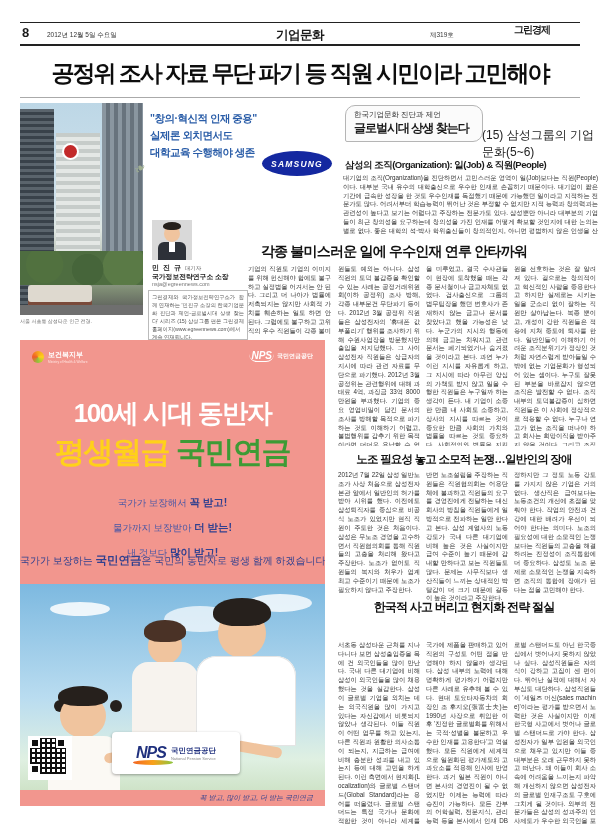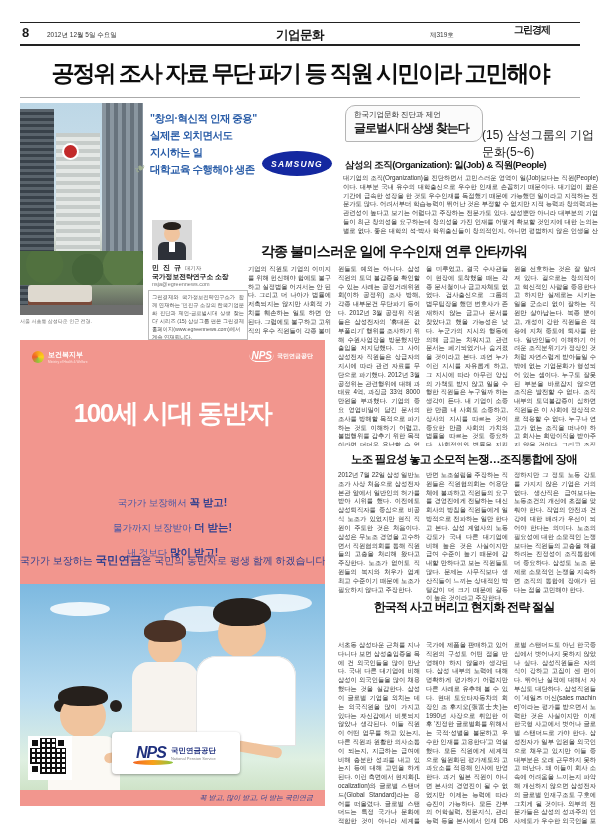--- a/index.html
+++ b/index.html
@@ -58,21 +58,20 @@
          background-image:repeating-linear-gradient(90deg,#8a96a0 0 4px,#68737d 4px 8px);"></div>
     <div class="bld" style="left:0;top:148px;width:123px;height:34px;background:radial-gradient(circle at 20% 40%, #51713f 18%, transparent 19%),radial-gradient(circle at 55% 55%, #46653a 22%, transparent 23%),radial-gradient(circle at 85% 45%, #5a7a46 20%, transparent 21%),#4e6d40;"></div>
     <div class="bld" style="left:8px;top:182px;width:64px;height:22px;background:#ded9cf;border-radius:3px;box-shadow:inset 0 -5px 0 #7a4a3a;"></div>
     <div class="bld" style="left:0;top:202px;width:123px;height:10px;background:#6f6f6f;"></div>
   </div>
   <div class="abs" style="left:20px;top:318px;width:123px;font-size:5px;color:#666;">서울 서초동 삼성타운 인근 전경.</div>
 
   <div class="abs" style="left:150px;top:110px;width:165px;color:#2a5da8;font-weight:bold;font-size:10.5px;line-height:17px;letter-spacing:-0.5px;">
     <div>"창의·혁신적 인재 중용"</div>
     <div>실제론 외치면서도</div>
-    <div>지시하는 일</div>
     <div>대학교육 수행해야 생존</div>
   </div>
   <div class="abs" style="left:134px;top:160px;font-size:14px;color:#9fae92;transform:rotate(-35deg);">❧</div>
 
   <div class="abs samsung" style="left:262px;top:151px;width:70px;height:25px;">
     <span>SAMSUNG</span>
   </div>
 
   <div class="abs bubble" style="left:345px;top:105px;width:120px;">
     <div style="font-size:7.5px;color:#333;">한국기업문화 진단과 제언</div>
@@ -96,21 +95,21 @@
   <div class="abs" style="left:152px;top:272px;font-size:6.8px;font-weight:bold;">국가정보전략연구소 소장</div>
   <div class="abs" style="left:152px;top:281px;font-size:5.5px;color:#777;">nsja@egreennews.com</div>
   <div class="abs" style="left:148px;top:290px;width:92px;height:42px;border:0.5px solid #bbb;padding:3px;font-size:5.3px;line-height:1.5;color:#555;text-align:justify;word-break:break-all;overflow:hidden;">그린경제와 국가정보전략연구소가 함께 연재하는 '민진규 소장의 한국기업문화 진단과 제언-글로벌시대 상생 찾는다' 시리즈 (15) 삼성그룹 편은 그린경제 홈페이지(www.egreennews.com)에서 계속 연재됩니다.</div>
 
   <div class="abs col-head" style="left:190px;top:243px;width:408px;font-size:14px;">각종 불미스러운 일에 우수인재 연루 안타까워</div>
   <div class="abs body-text" style="left:248px;top:265px;width:83px;height:70px;">기업의 직원도 기업의 이미지를 위해 헌신해야 함에도 불구하고 실정법을 어겨서는 안 된다. 그리고 더 나아가 법률에 저촉되지는 않지만 사회적 가치를 훼손하는 일도 하면 안 된다. 그럼에도 불구하고 고위직의 우수 직원들이 각종 불미스러운 일에 연루되고 있어 안타깝다. 삼성직</div>
   <div class="abs body-text" style="left:338px;top:265px;width:82px;height:181px;">원들도 예외는 아니다. 삼성 직원의 도덕 불감증을 확인할 수 있는 사례는 공정거래위원회(이하 공정위) 조사 방해, 각종 내부문건 무단파기 등이다. 2012년 3월 공정위 직원들은 삼성전자의 '휴대폰 값 부풀리기' 행위를 조사하기 위해 수원사업장을 방문했지만 출입을 저지당했다. 그 사이 삼성전자 직원들은 상급자의 지시에 따라 관련 자료를 무단으로 파기했다. 2012년 3월 공정위는 관련행위에 대해 과태료 4억, 과징금 33억 8000만원을 부과했다. 기업의 중요 영업비밀이 담긴 문서의 조사를 방해할 목적으로 파기하는 것도 이해하기 어렵고, 불법행위를 감추기 위한 목적이라면 더더욱 용납할 수 없다. 상급자의 지시라고 해도 직원들이 반발심 없이 지시를 이행했다는 것도 정상적인 판단을 하고 있다고 보기 어렵다.</div>
   <div class="abs body-text" style="left:426px;top:265px;width:82px;height:181px;">을 미루었고, 결국 수사관들이 현장에 도착했을 때는 각종 문서철이나 금고자체도 없었다. 검사출신으로 그룹의 법무팀장을 했던 변호사가 존재하지 않는 금고나 문서를 찾았다고 했을 가능성은 낮다. 누군가의 지시와 행동에 의해 금고는 치워지고 관련 문서는 폐기되었거나 숨겨졌을 것이라고 본다. 과연 누가 이런 지시를 자유롭게 하고, 그 지시에 따라 아무런 양심의 가책도 받지 않고 일을 수행한 직원들은 누구일까 하는 생각이 든다. 내 기업이 소중한 만큼 내 사회도 소중하고, 상사의 지시를 따르는 것이 중요한 만큼 사회의 가치와 법률을 따르는 것도 중요하다. 사회정의와 법률을 지킬 의지가 없다면 건전한 시민이라 보기 어렵다. 지시한 직원도, 명령을 따른 직원도 대학교육 이상을 받고 어려운 공채시험에 합격한 직원들의 행동이라고 믿겨지지 않는다. 대기업이 자신의 조직문화를 판단 없이 받아들일 수 있는 직</div>
   <div class="abs body-text" style="left:514px;top:265px;width:82px;height:181px;">원을 선호하는 것은 잘 알려져 있다. 겉으로는 창의적이고 혁신적인 사람을 중용한다고 하지만 실제로는 시키는 일을 군소리 없이 잘하는 직원만 살아남는다. 복종 뿐이고, 개성이 강한 직원들은 적응에 지쳐 중도에 퇴사를 한다. 일반인들이 이해하기 어려운 조직분위기가 정상인 것처럼 자연스럽게 받아들일 수밖에 없는 기업문화가 형성되어 있는 셈이다. 누구도 잘못된 부분을 바로잡지 않으면 조직은 발전할 수 없다. 조직 내부의 도덕불감증이 심하면 직원들은 이 사회에 정상적으로 적응할 수 없다. 누구나 연고가 없는 조직을 떠나야 하고 회사는 희망이직을 받아주지 않을 것이다. 그리고 조직을 떠나면 자연스럽게 정상적인 인간이 될 것이라고 생각하는 것도 착각이다. 습관이나 태도는 수십 년간 몸에 배어 있으면 쉽게 고쳐지지 않기 때문이다. 조직에 속한 직원들이 깊이 고민해야 할 사안이다.</div>
 
-  <div class="abs col-head" style="left:330px;top:452px;width:268px;font-size:11.5px;">노조 필요성 놓고 소모적 논쟁…조직통합에 장애</div>
+  <div class="abs col-head" style="left:330px;top:452px;width:268px;font-size:11.5px;">노조 필요성 놓고 소모적 논쟁…일반인의 장애</div>
   <div class="abs body-text" style="left:338px;top:471px;width:82px;height:158px;">2012년 7월 22일 삼성 일반노조가 사상 처음으로 삼성전자 본관 앞에서 일반인의 허가를 받아 시위를 했다. 이전에도 삼성퇴직자를 중심으로 비공식 노조가 있었지만 현직 직원이 주도한 것은 처음이다. 삼성은 무노조 경영을 고수하면서 직원협의회를 통해 직원들의 고충을 처리해 왔다고 주장한다. 노조가 없어도 직원들의 복지와 처우가 업계 최고 수준이기 때문에 노조가 필요하지 않다고 주장한다.</div>
   <div class="abs body-text" style="left:426px;top:471px;width:82px;height:158px;">반면 노조설립을 주장하는 직원들은 직원협의회는 어용단체에 불과하고 직원들의 요구를 경영진에게 전달하는 대신 회사의 방침을 직원들에게 일방적으로 전파하는 일만 한다고 본다. 삼성 계열사의 노동 강도가 국내 다른 대기업에 비해 높은 것은 사실이지만 급여 수준이 높기 때문에 감내할 만하다고 보는 직원들도 많다. 문제는 사무직보다 생산직들이 느끼는 상대적인 박탈감이 더 크기 때문에 갈등이 높은 것이라고 주장한다.</div>
   <div class="abs body-text" style="left:514px;top:471px;width:82px;height:158px;">정하지만 그 정도 노동 강도를 가지지 않은 기업은 거의 없다. 생산직은 급여보다는 노동조건의 개선에 초점을 맞춰야 한다. 작업의 안전과 건강에 대한 배려가 우선이 되어야 한다는 의미다. 노조의 필요성에 대한 소모적인 논쟁보다는 직원들의 고충을 해결하려는 진정성이 조직통합에 더 중요하다. 삼성도 노조 문제로 소모적인 논쟁을 지속하면 조직의 통합에 장애가 된다는 점을 고민해야 한다.</div>
 
   <div class="abs col-head" style="left:330px;top:599px;width:268px;font-size:12px;">한국적 사고 버리고 현지화 전략 절실</div>
   <div class="abs body-text" style="left:338px;top:641px;width:82px;height:185px;">서초동 삼성타운 근처를 지나다니다 보면 삼성출입증을 목에 건 외국인들을 많이 만난다. 국내 다른 대기업에 비해 삼성이 외국인들을 많이 채용했다는 것을 실감한다. 삼성이 글로벌 기업을 외치는 데는 외국직원을 많이 가지고 있다는 자신감에서 비롯되지 않았나 생각된다. 이들 직원이 어떤 업무를 하고 있는지, 다른 직원과 원활한 의사소통이 되는지, 지급하는 급여에 비해 충분한 성과를 내고 있는지 등에 대해 고민을 하게 된다. 이런 측면에서 현지화(Localization)와 글로벌 스탠더드(Global Standard)라는 용어를 떠올렸다. 글로벌 스탠더드는 특정 국가나 문화에 적합한 것이 아니라 세계를 관통하는 공통된 감성과 문화를 포함하는 것을 말한다. 삼성이 다양한 국가에서 생산공장을 가지고 있고, 이 많은 숫자의</div>
   <div class="abs body-text" style="left:426px;top:641px;width:82px;height:185px;">국가에 제품을 판매하고 있어 직원의 구성도 어떤 점을 반영해야 하지 않을까 생각된다. 삼성 내부의 노력에 대해 명확하게 평가하기 어렵지만 다른 사례로 유추해 볼 수 있다. 현대 도요타자동차의 회장인 조 후지오(張富士夫)는 1990년 사장으로 취임한 이후 '진정한 글로벌화를 위해서는 국적·성별을 불문하고 우수한 인재를 고용한다'고 역설했다. 모든 직원에게 세계적으로 일원화된 평가제도와 고과요소를 적용해 인사에 반영한다. 과거 일본 직원이 아니면 본사의 경영진이 될 수 없었지만 이제는 능력에 따라 승진이 가능하다. 모든 간부의 어학실력, 전문지식, 관리능력 등을 본사에서 인재 DB를 만들어 관리하고 있다. 삼성의 이건희 회장이 주장하는 글로벌화도 조 후지오 회장과 별로 다르지 않을 것이라고 본다. 그런데 삼성의 주요 직위 구성을 보면 아직도 현지화도, 글</div>
   <div class="abs body-text" style="left:514px;top:641px;width:82px;height:185px;">로벌 스탠더드도 아닌 한국중심에서 벗어나지 못하지 않았나 싶다. 삼성직원들은 자의식이 강하고 고집이 센 편이다. 뛰어난 실적에 대해서 자부심도 대단하다. 삼성직원들이 '세일즈 머신(sales machine)'이라는 평가를 받으면서 노력한 것은 사실이지만 이제 한국형 사고에서 벗어나 글로벌 스탠더드로 가야 한다. 삼성전자가 일부 임원을 외국인으로 채우고 있지만 이들 중 대부분은 오래 근무하지 못하고 떠난다. 왜 이들이 회사 소속에 어려움을 느끼는지 파악해 개선하지 않으면 삼성전자의 글로벌 인재구조도 구호에 그치게 될 것이다. 외부의 전문가들은 삼성의 성과주의 인사제도가 우수한 외국인을 포용하지 못하고 있다고 평가한다. 아직까지도 다른 계열사는 국내 사업이 주류로 글로벌 스탠더드가 뭔지도 모른다. 가야 할 길이 멀다.</div>
 
   <div class="abs ad" style="left:20px;top:340px;width:305px;height:466px;">
@@ -121,20 +120,24 @@
         <div style="font-size:7px;font-weight:bold;color:#fff;">보건복지부</div>
         <div style="font-size:3.2px;color:#ffe3df;">Ministry of Health &amp; Welfare</div>
       </div>
     </div>
     <div style="position:absolute;right:12px;top:10px;display:flex;align-items:center;gap:3px;">
       <span style="font-size:10px;font-weight:bold;font-style:italic;color:#fff;border-bottom:1.5px solid #fff;border-radius:0 0 8px 8px;padding:0 2px;">NPS</span>
       <span style="font-size:6px;color:#fff;font-weight:bold;">국민연금공단</span>
     </div>
 
     <div style="position:absolute;left:0;top:56px;width:100%;text-align:center;color:#fff;font-size:26px;font-weight:800;letter-spacing:-1.5px;white-space:nowrap;">100세 시대 동반자</div>
+    <div style="position:absolute;left:0;top:92px;width:100%;text-align:center;font-size:30px;font-weight:800;letter-spacing:-1.5px;white-space:nowrap;">
+      <span style="color:#ffd11a;">평생월급</span>
+      <span style="color:#3d9b35;">국민연금</span>
+    </div>
 
     <div style="position:absolute;left:0;top:150px;width:100%;text-align:center;color:#4a57a5;font-size:9.5px;line-height:25px;">
       <div><span>국가가 보장해서 </span><span class="ad-strong" style="color:#31408f;font-size:10.5px;">꼭 받고!</span></div>
       <div><span>물가까지 보장받아 </span><span class="ad-strong" style="color:#31408f;font-size:10.5px;">더 받는!</span></div>
       <div><span>낸 것보다 </span><span class="ad-strong" style="color:#31408f;font-size:10.5px;">많이 받고!</span></div>
     </div>
 
     <div style="position:absolute;left:0;top:213px;width:100%;text-align:center;color:#31408f;font-size:10px;white-space:nowrap;">
       <span>국가가 보장하는 </span><span class="ad-strong" style="font-size:11.5px;">국민연금</span><span>은 국민의 동반자로 평생 함께 하겠습니다!</span>
     </div>

